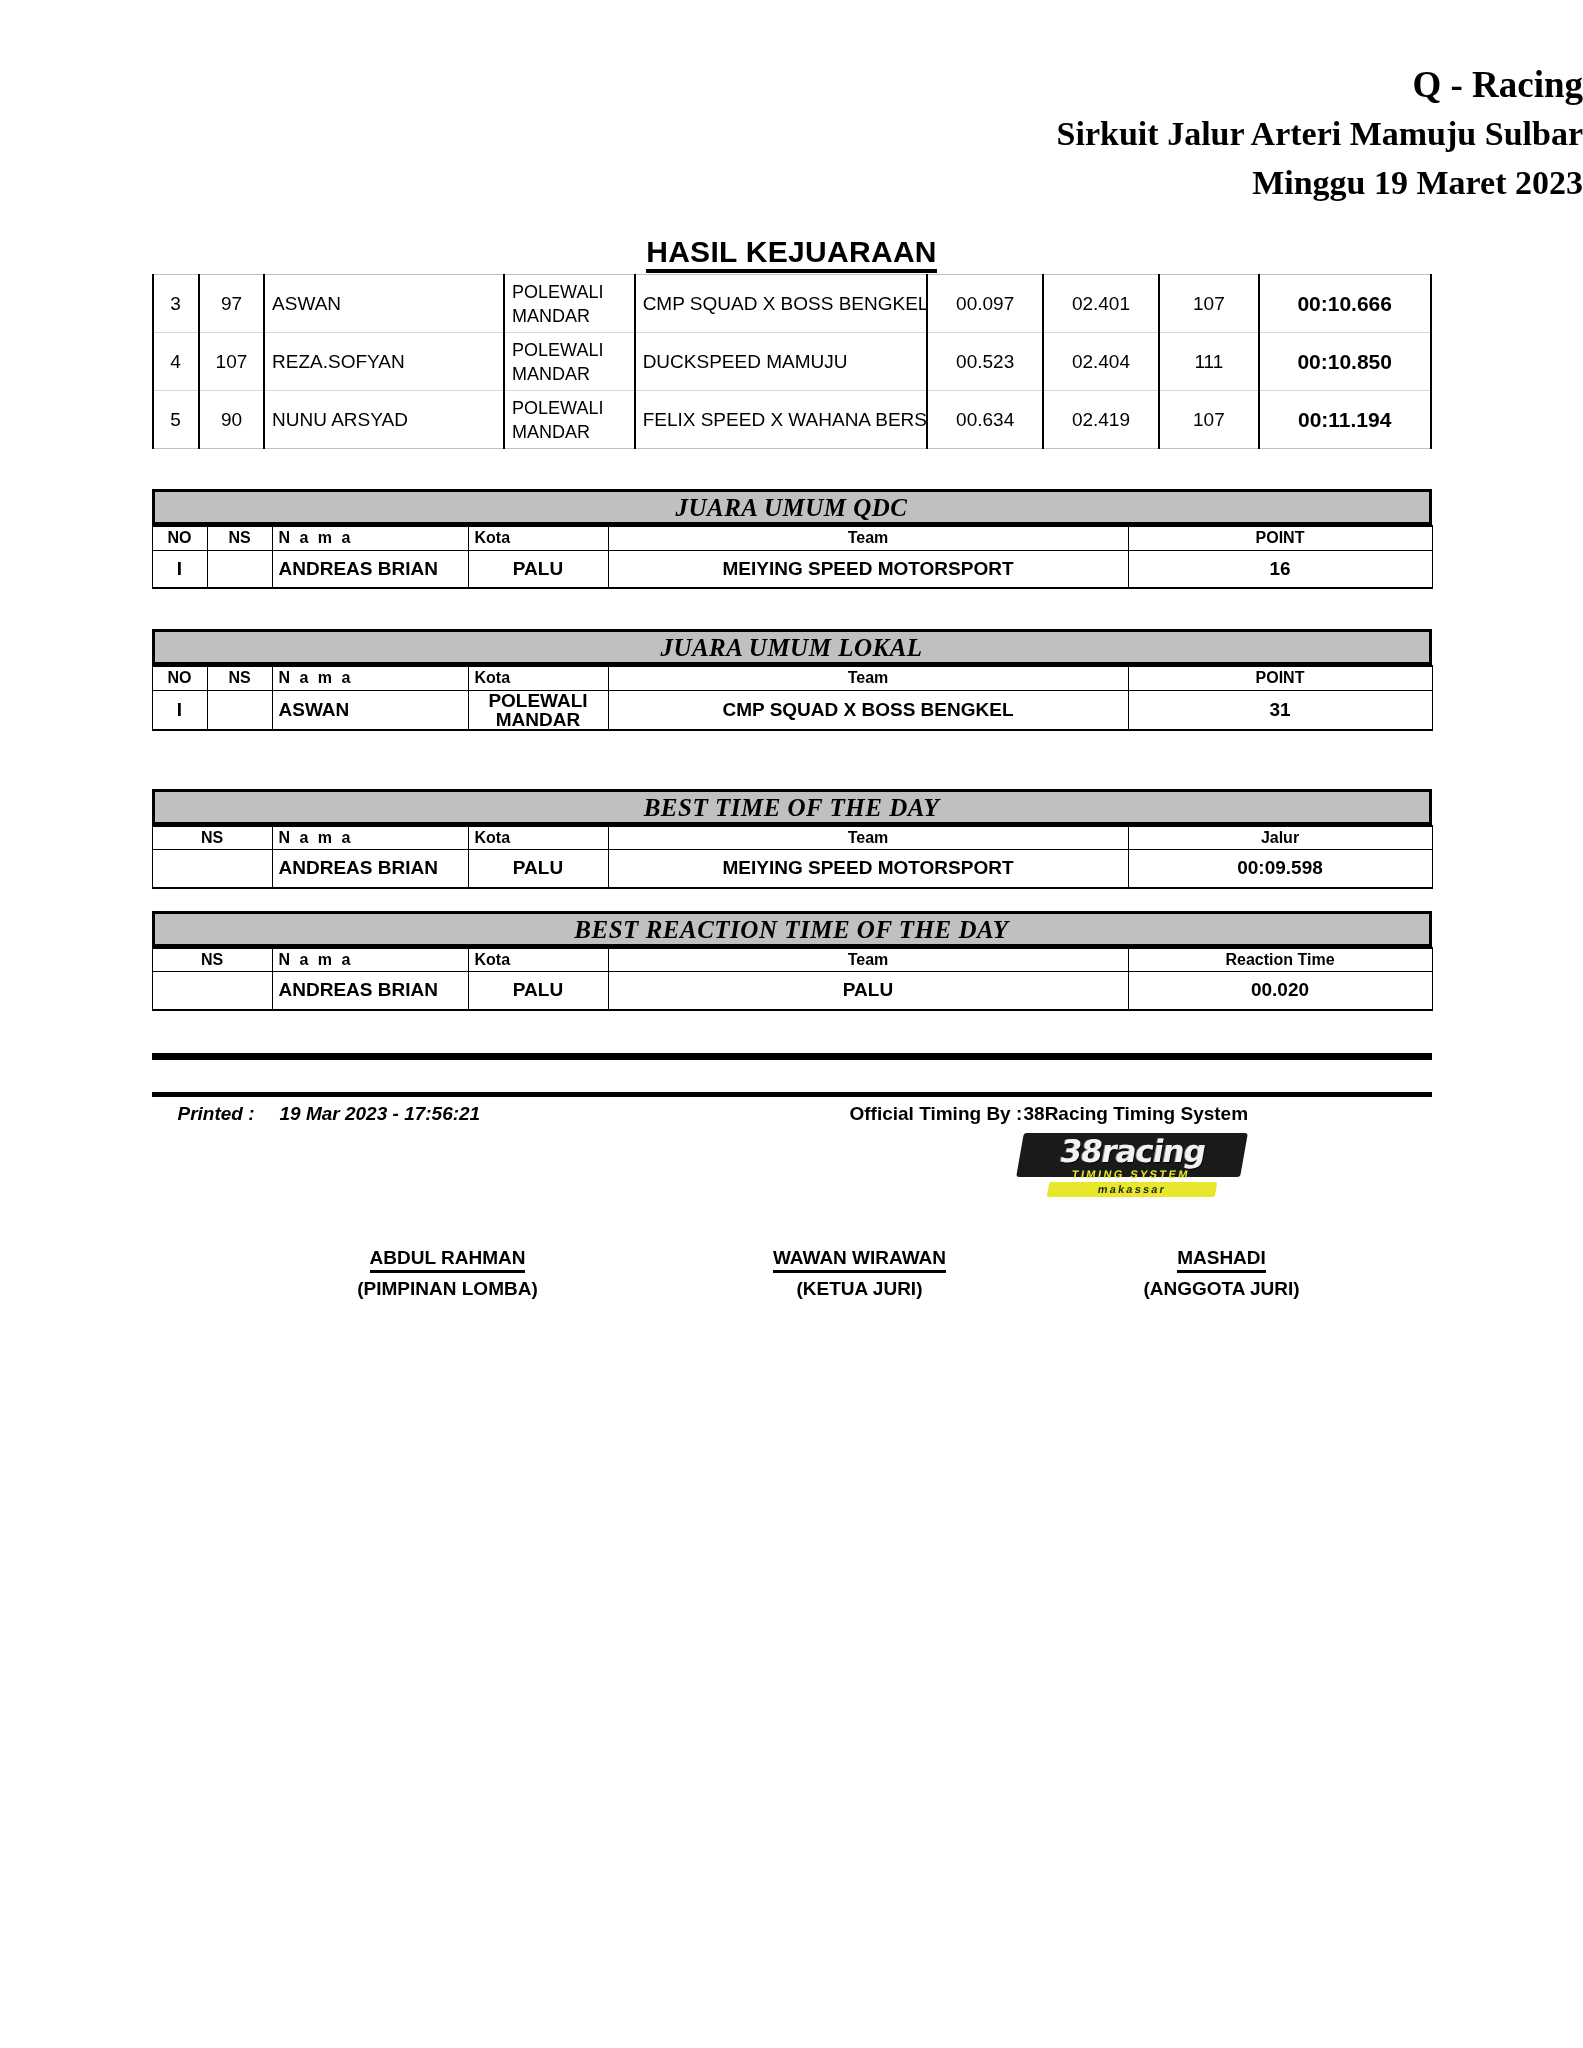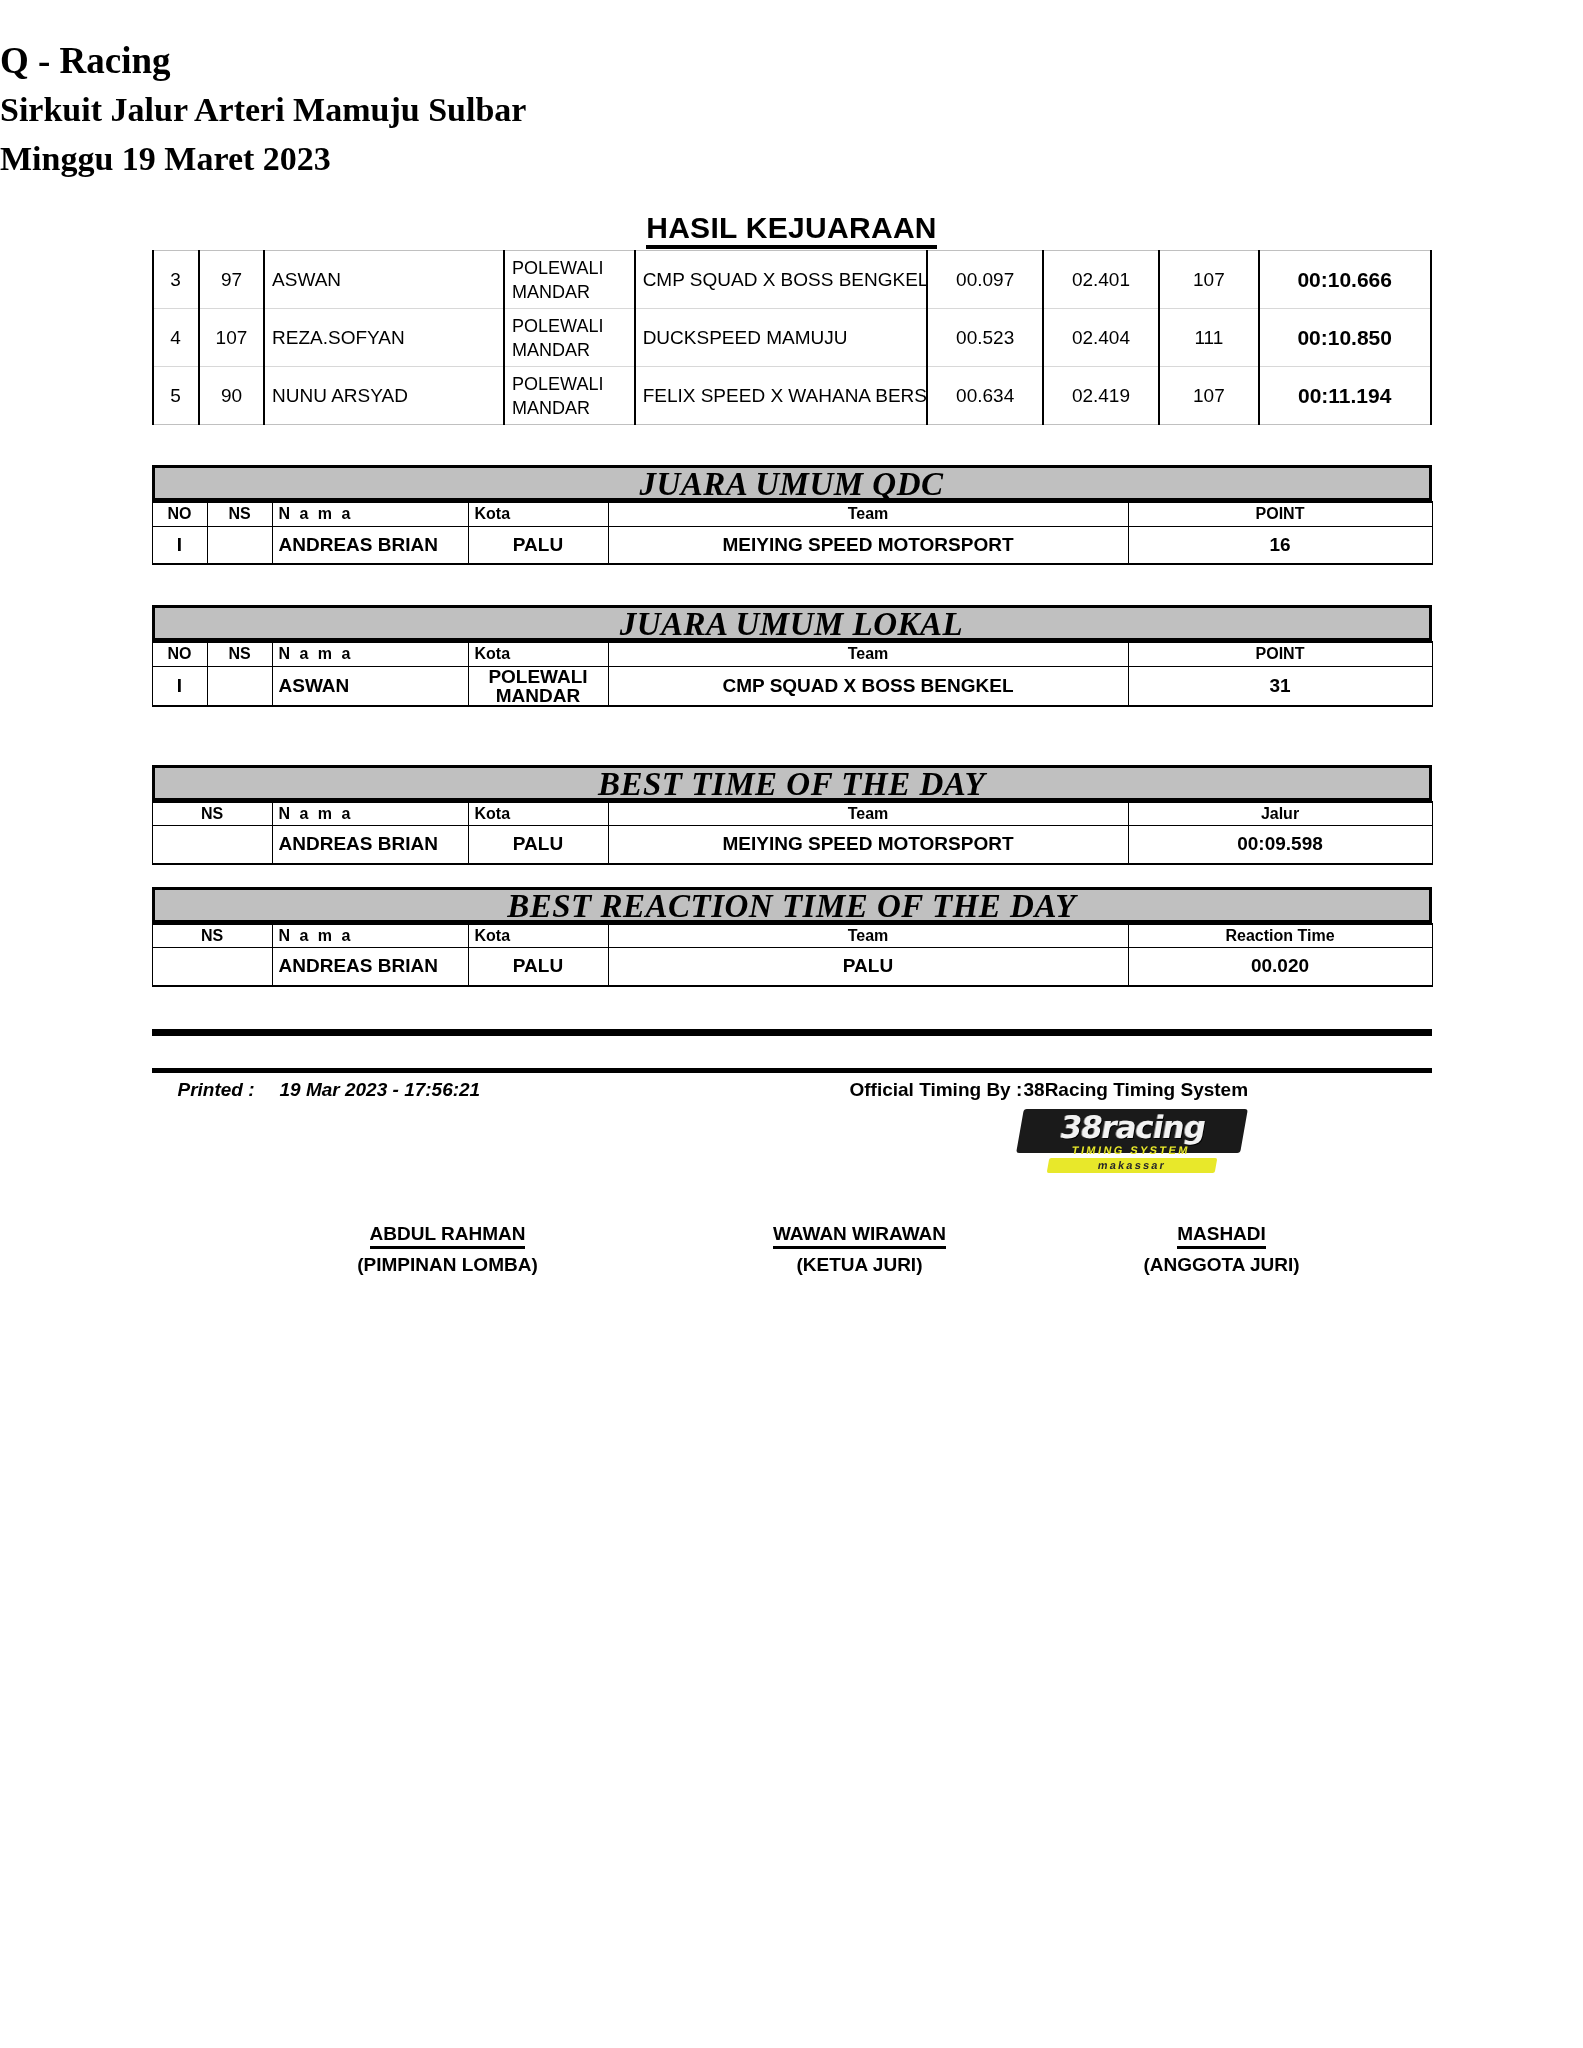--- a/index.html
+++ b/index.html
@@ -11,22 +11,22 @@
     width: 1583px;
     height: 2048px;
     font-family: "Liberation Sans", sans-serif;
     color: #000000;
     position: relative;
     overflow: hidden;
   }
 
   
   .doc-header {
-    text-align: left;
-    padding-top: 36px;
+    text-align: right;
+    padding-top: 60px;
     font-family: "Liberation Serif", serif;
     font-weight: bold;
     color: #000;
   }
   .doc-header .line1 { font-size: 37px; line-height: 49px; }
   .doc-header .line2 { font-size: 37px; line-height: 49px; }
   .doc-header .line3 { font-size: 34px; line-height: 49px; }
   .doc-header .line4 { font-size: 34px; line-height: 49px; }
 
   
@@ -76,21 +76,21 @@
   
   .panel { width: 1280px; margin: 0 auto; }
   .panel-title {
     border: 3px solid #000;
     border-bottom: 3px solid #000;
     background: #c0c0c0;
     text-align: center;
     font-family: "Liberation Serif", serif;
     font-style: italic;
     font-weight: bold;
-    font-size: 33px;
+    font-size: 25px;
     height: 36px;
     line-height: 32px;
     letter-spacing: 0.5px;
   }
   table.panel-tbl {
     width: 100%;
     border-collapse: collapse;
     table-layout: fixed;
   }
   table.panel-tbl th,

